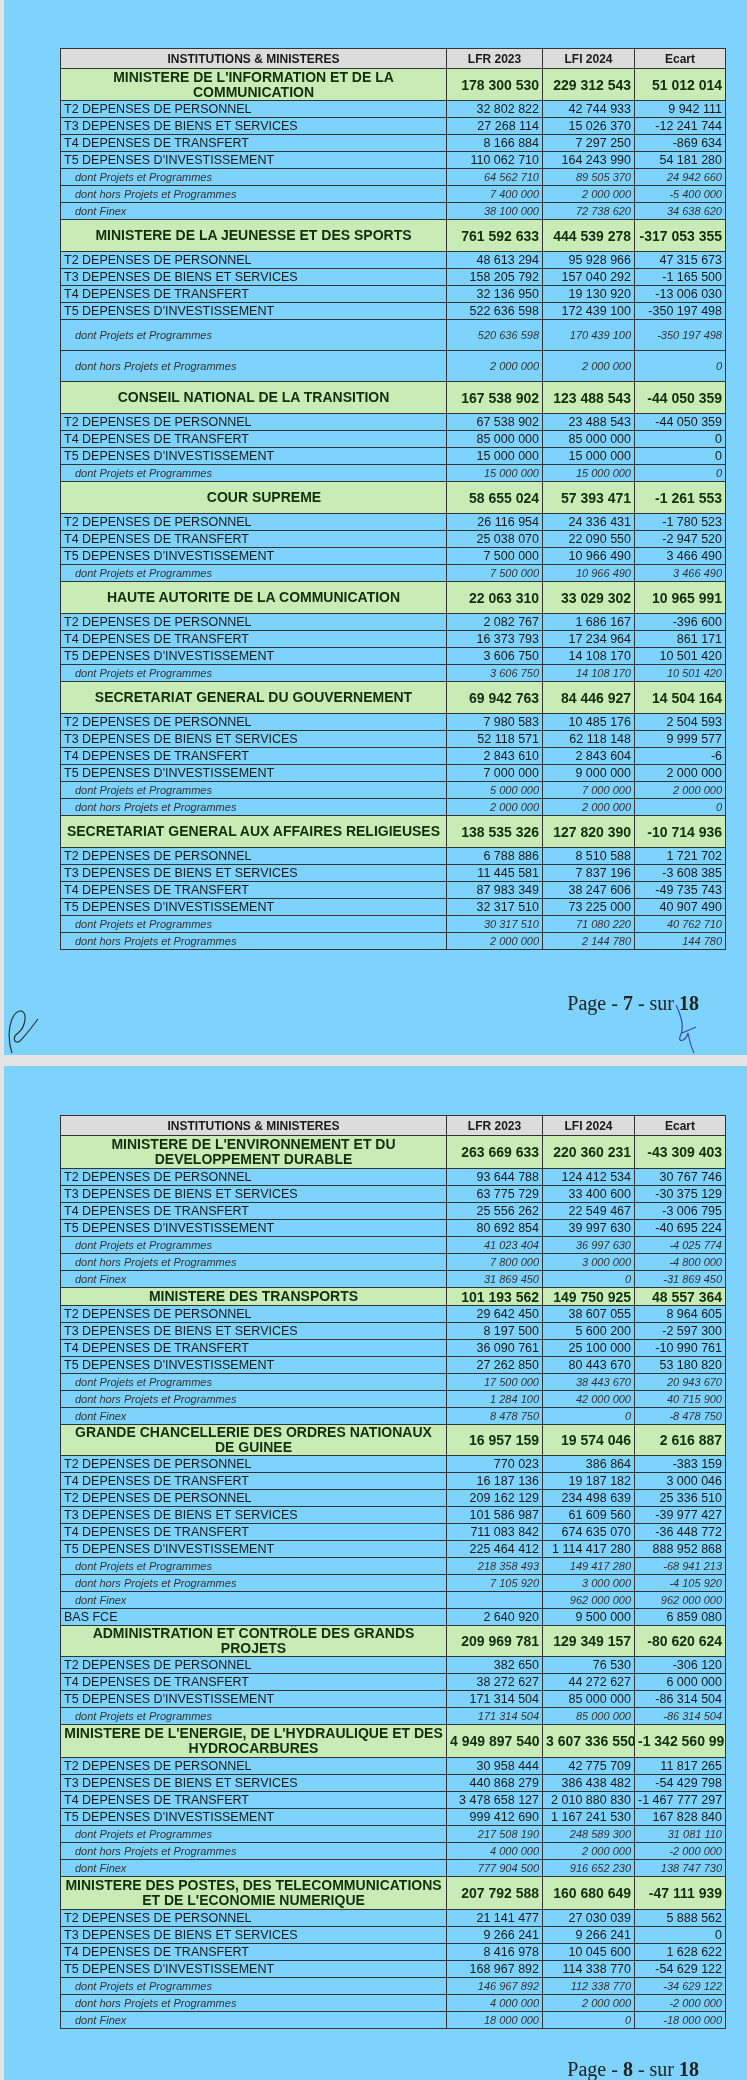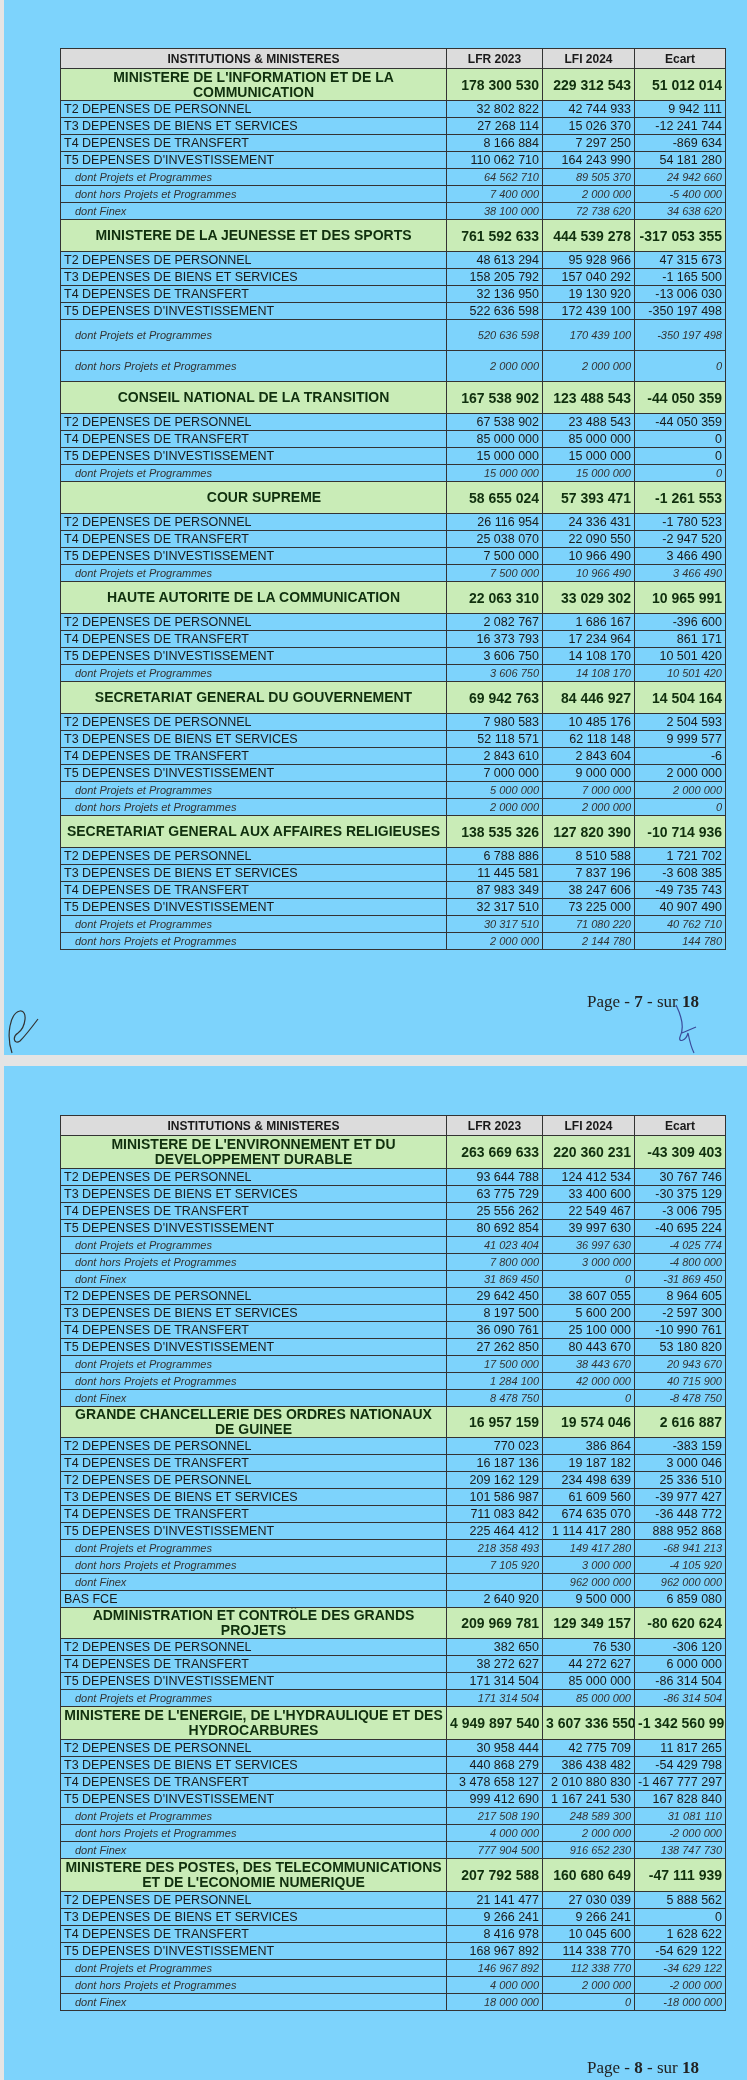--- a/index.html
+++ b/index.html
@@ -35,21 +35,21 @@
   tr.ministry td.label { text-align: center; white-space: normal; line-height: 15px; }
   tr.ministry td.num { text-align: right; }
   tr.line td { height: 16px; line-height: 16px; }
   tr.line td.num { text-align: right; }
   tr.sub td { font-style: italic; font-size: 11px; color: #333; height: 16px; line-height: 16px; }
   tr.sub td.label { padding-left: 14px; }
   tr.sub td.num { text-align: right; }
   tr.tall td { height: 30px; }
   .page-label {
     position: absolute; right: 48px; font-family: "Liberation Serif", serif;
-    font-size: 17px; color: #222;
+    font-size: 20px; color: #222;
   }
   .page-label b { font-weight: bold; }
   .sig { position: absolute; }
 </style>
 </head>
 <body>
 
 <div class="page" id="page1">
   <table class="budget" id="table1" style="top:48px;">
     <colgroup>
@@ -402,20 +402,26 @@
           <td class="num">7 800 000</td>
           <td class="num">3 000 000</td>
           <td class="num">-4 800 000</td>
         </tr>
         <tr class="sub">
           <td class="label">dont Finex</td>
           <td class="num">31 869 450</td>
           <td class="num">0</td>
           <td class="num">-31 869 450</td>
         </tr>
+        <tr class="ministry">
+          <td class="label" style="height: 17px;">MINISTERE DES TRANSPORTS</td>
+          <td class="num" style="height: 17px;">101 193 562</td>
+          <td class="num" style="height: 17px;">149 750 925</td>
+          <td class="num" style="height: 17px;">48 557 364</td>
+        </tr>
         <tr class="line">
           <td class="label">T2 DEPENSES DE PERSONNEL</td>
           <td class="num">29 642 450</td>
           <td class="num">38 607 055</td>
           <td class="num">8 964 605</td>
         </tr>
         <tr class="line">
           <td class="label">T3 DEPENSES DE BIENS ET SERVICES</td>
           <td class="num">8 197 500</td>
           <td class="num">5 600 200</td>

